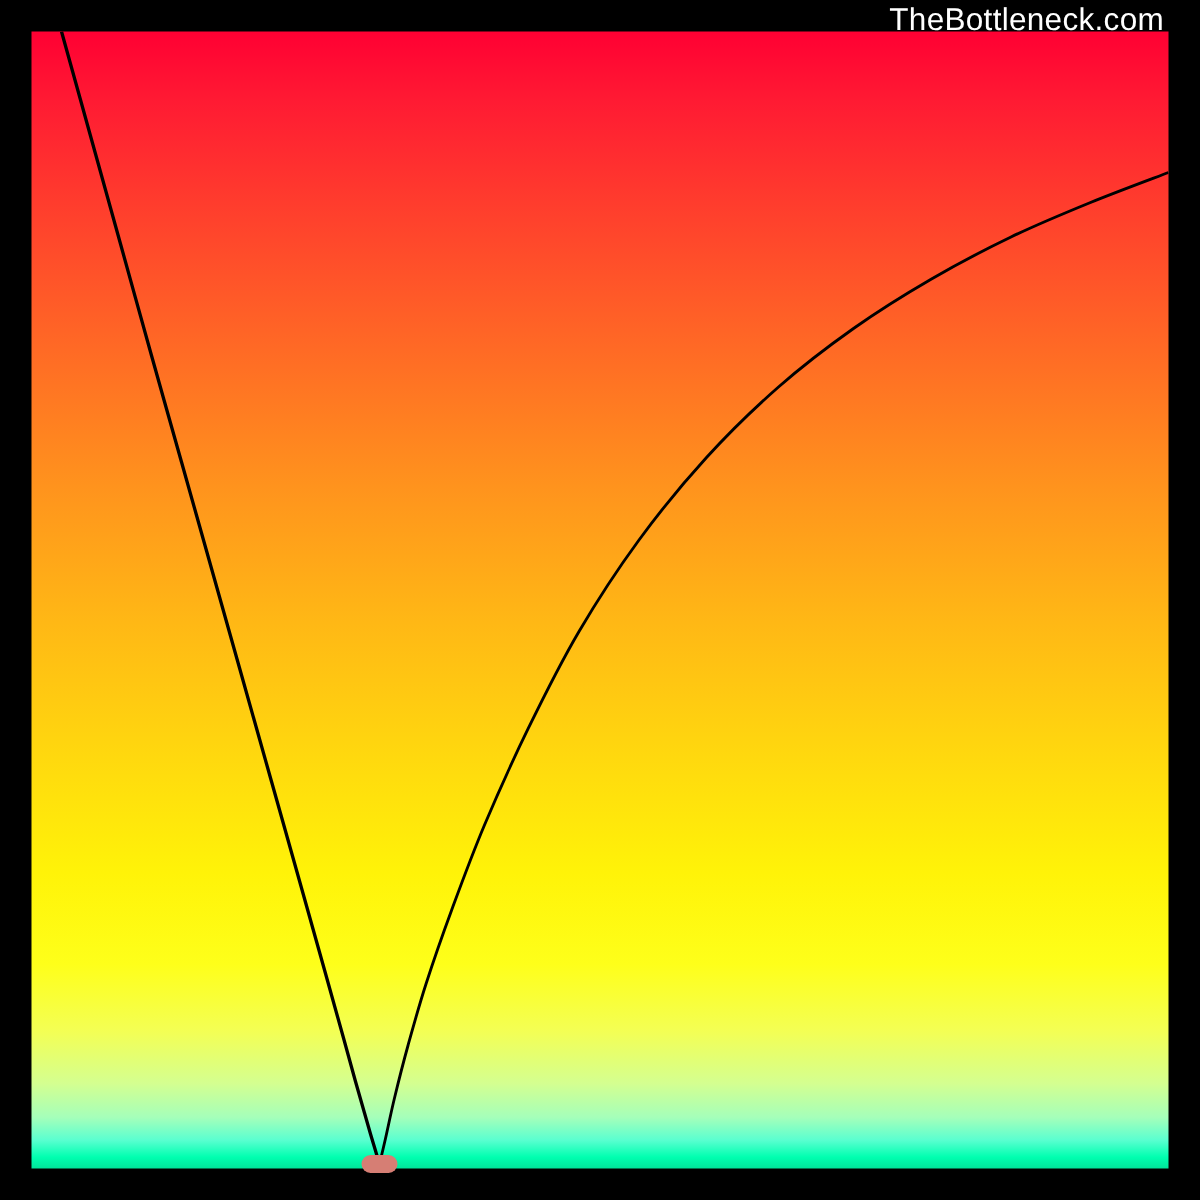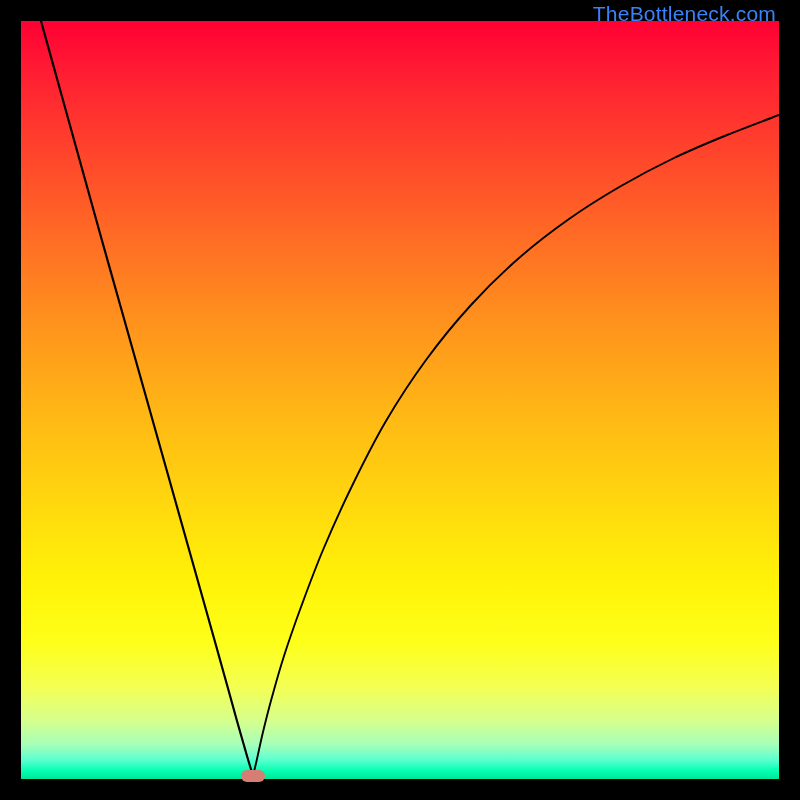--- a/index.html
+++ b/index.html
@@ -33,21 +33,21 @@
       #00ffb0 99%,
       #00e59a 100%
     );
   }
   .watermark {
     position: absolute;
     top: 2px;
     right: 24px;
     font-family: Arial, Helvetica, sans-serif;
     font-size: 21px;
-    color: #3b82f6;
+    color: #ffffff;
     letter-spacing: 0.2px;
     user-select: none;
   }
   svg.curve {
     position: absolute;
     left: 0;
     top: 0;
   }
   .marker {
     position: absolute;

